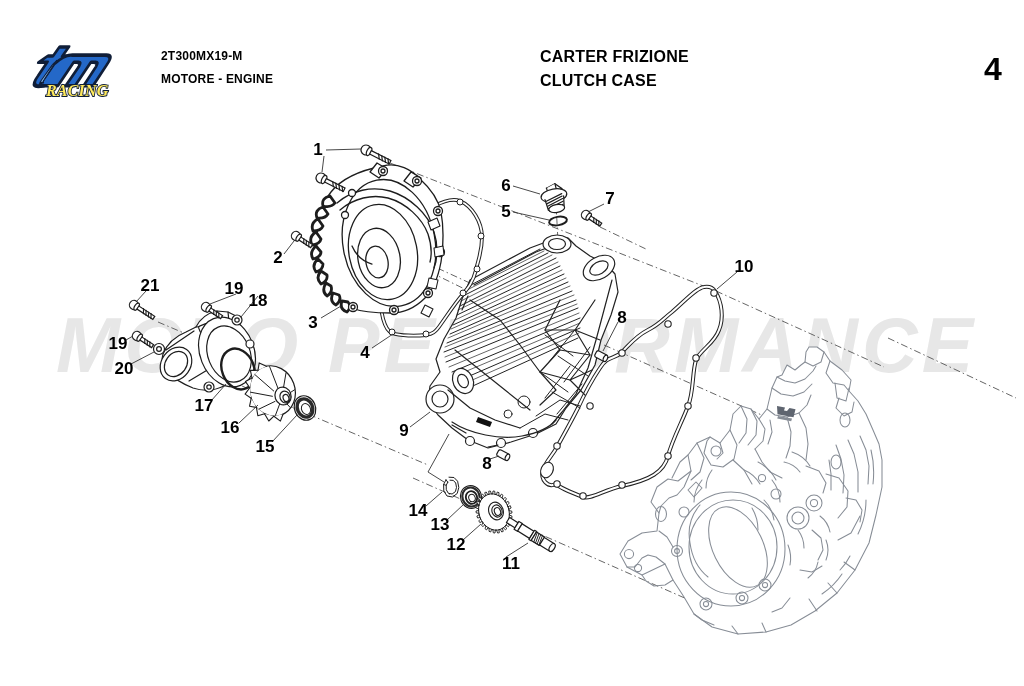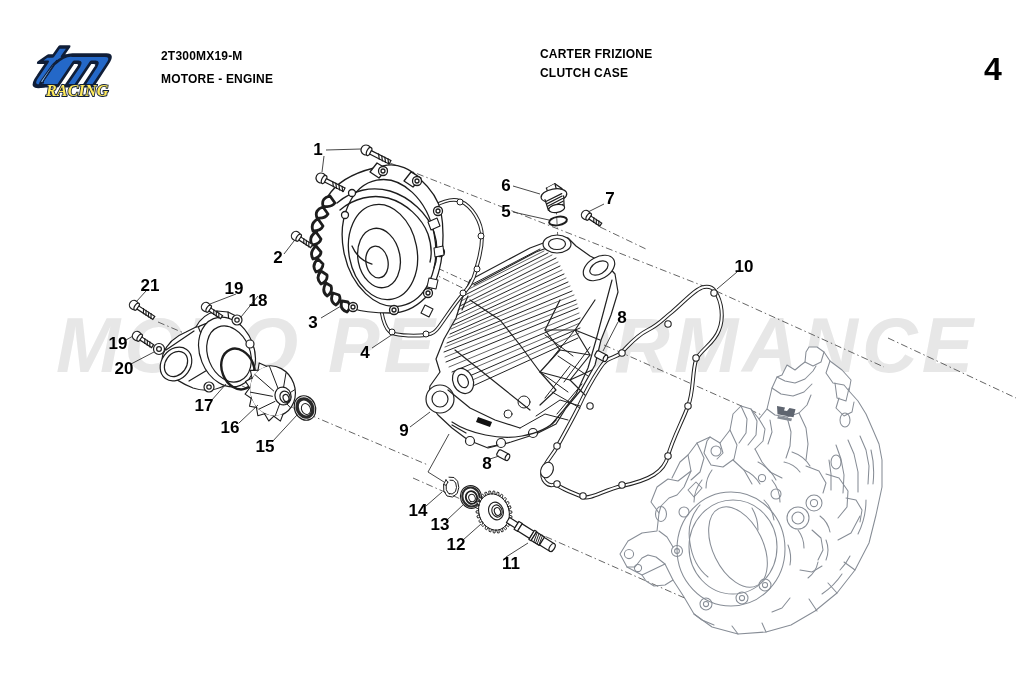--- a/index.html
+++ b/index.html
@@ -11,21 +11,21 @@
       color:#e7e7e7;white-space:nowrap;z-index:1;}
   .hdr{position:absolute;z-index:3;color:#000;font-weight:bold;}
   svg.diagram{position:absolute;left:0;top:0;z-index:2;}
   .lbl{font:bold 17px "Liberation Sans", sans-serif;fill:#000;}
 </style>
 </head>
 <body>
   <div class="wm">MOTO PERFORMANCE</div>
 
   <div class="hdr" style="left:161px;top:45px;font-size:12px;line-height:22.5px;letter-spacing:0.2px;">2T300MX19-M<br>MOTORE - ENGINE</div>
-  <div class="hdr" style="left:540px;top:45px;font-size:12px;line-height:19px;letter-spacing:0.2px;">CARTER FRIZIONE<br>CLUTCH CASE</div>
+  <div class="hdr" style="left:540px;top:45px;font-size:16px;line-height:24px;letter-spacing:0.2px;">CARTER FRIZIONE<br>CLUTCH CASE</div>
   <div class="hdr" style="left:984px;top:51px;font-size:32px;">4</div>
 
   <svg class="diagram" style="z-index:4" width="130" height="110" viewBox="0 0 130 110">
     <g transform="translate(36,47) scale(0.78,0.9)">
       <g transform="skewX(-27)" stroke="#101e38" stroke-linejoin="round" fill="#2468c8">
         <path stroke-width="4" d="M20,10 L27,10 L30,0 L42,0 L39,10 L48,10 L46,17 L37,17 L32,34 Q31,38 35,37 L33,43 Q14,47 19,32 L23,17 L12,17 Z"></path>
         <path stroke-width="4" d="M26,43 L33,19 Q42,8 52,9 L94,9 Q104,9 101,19 L95,43 L83,43 L88,22 Q89,17 84,17 L79,17 L72,43 L60,43 L66,22 Q67,17 62,17 L57,17 L50,43 Z"></path>
         <path stroke-width="1.5" fill="#7fb2e8" d="M25,39 L31,20 L34,15 L29,36 Q28,39 30,40 Z"></path>
       </g>
     </g>

